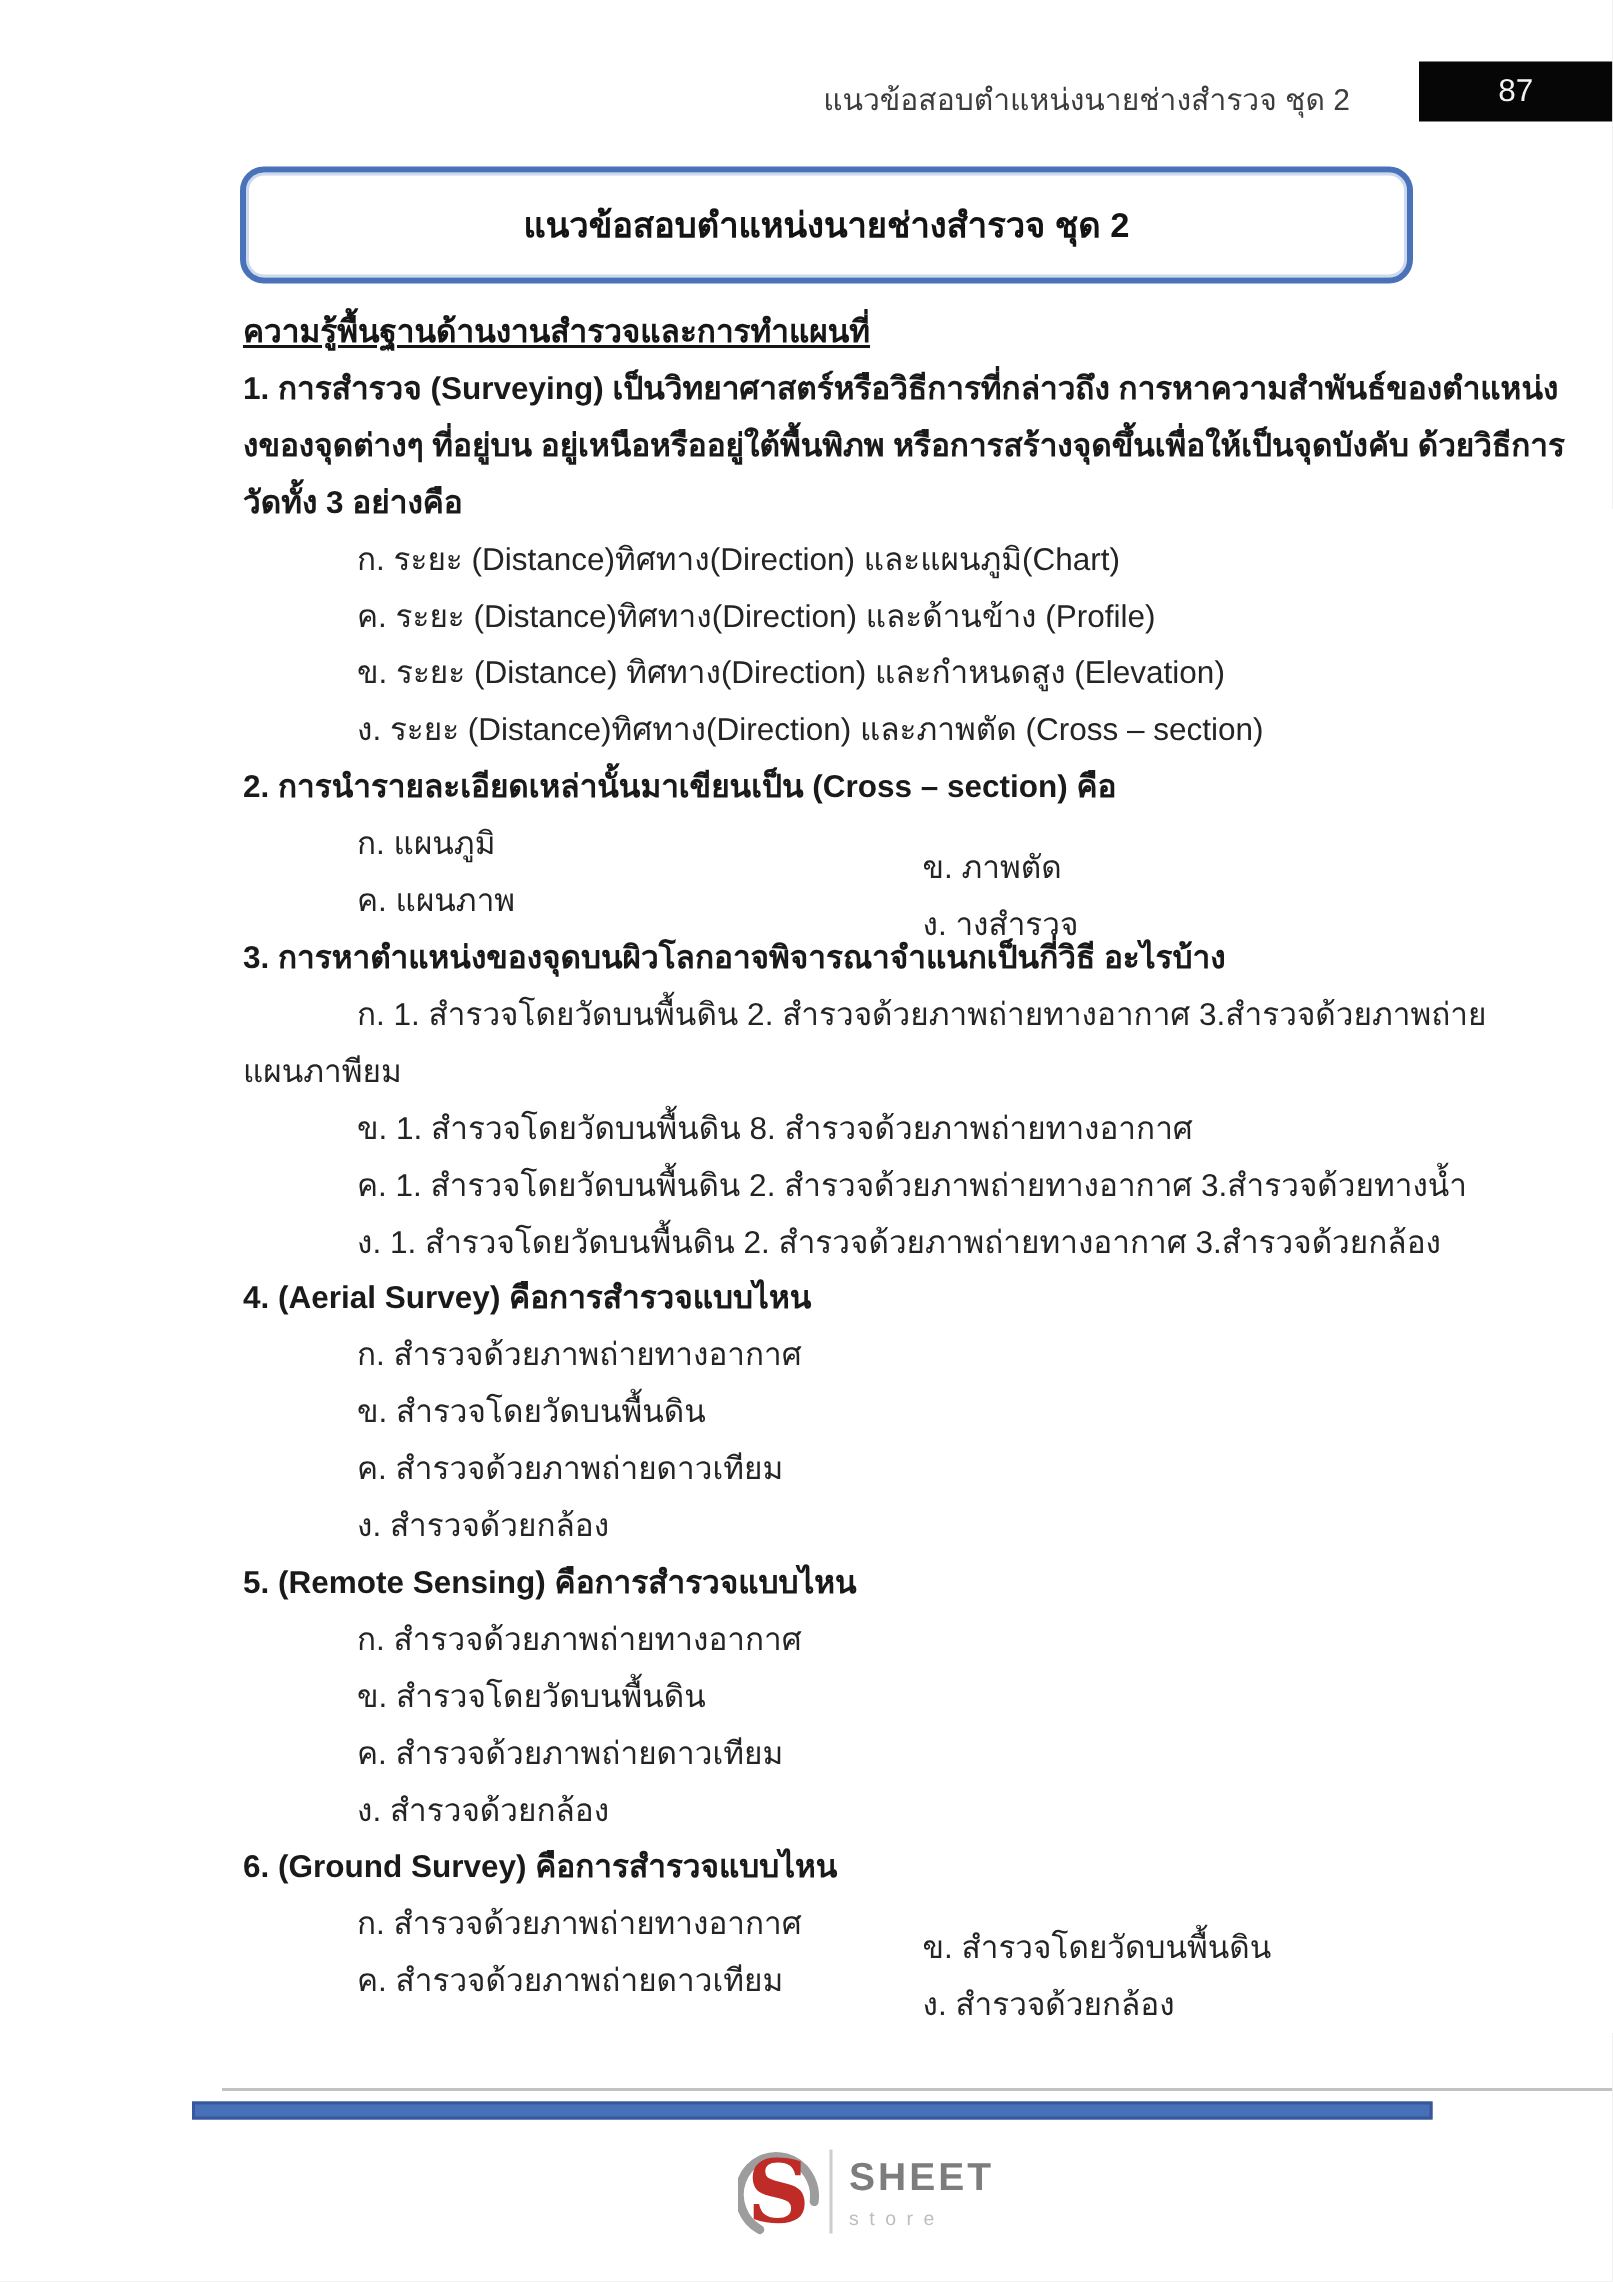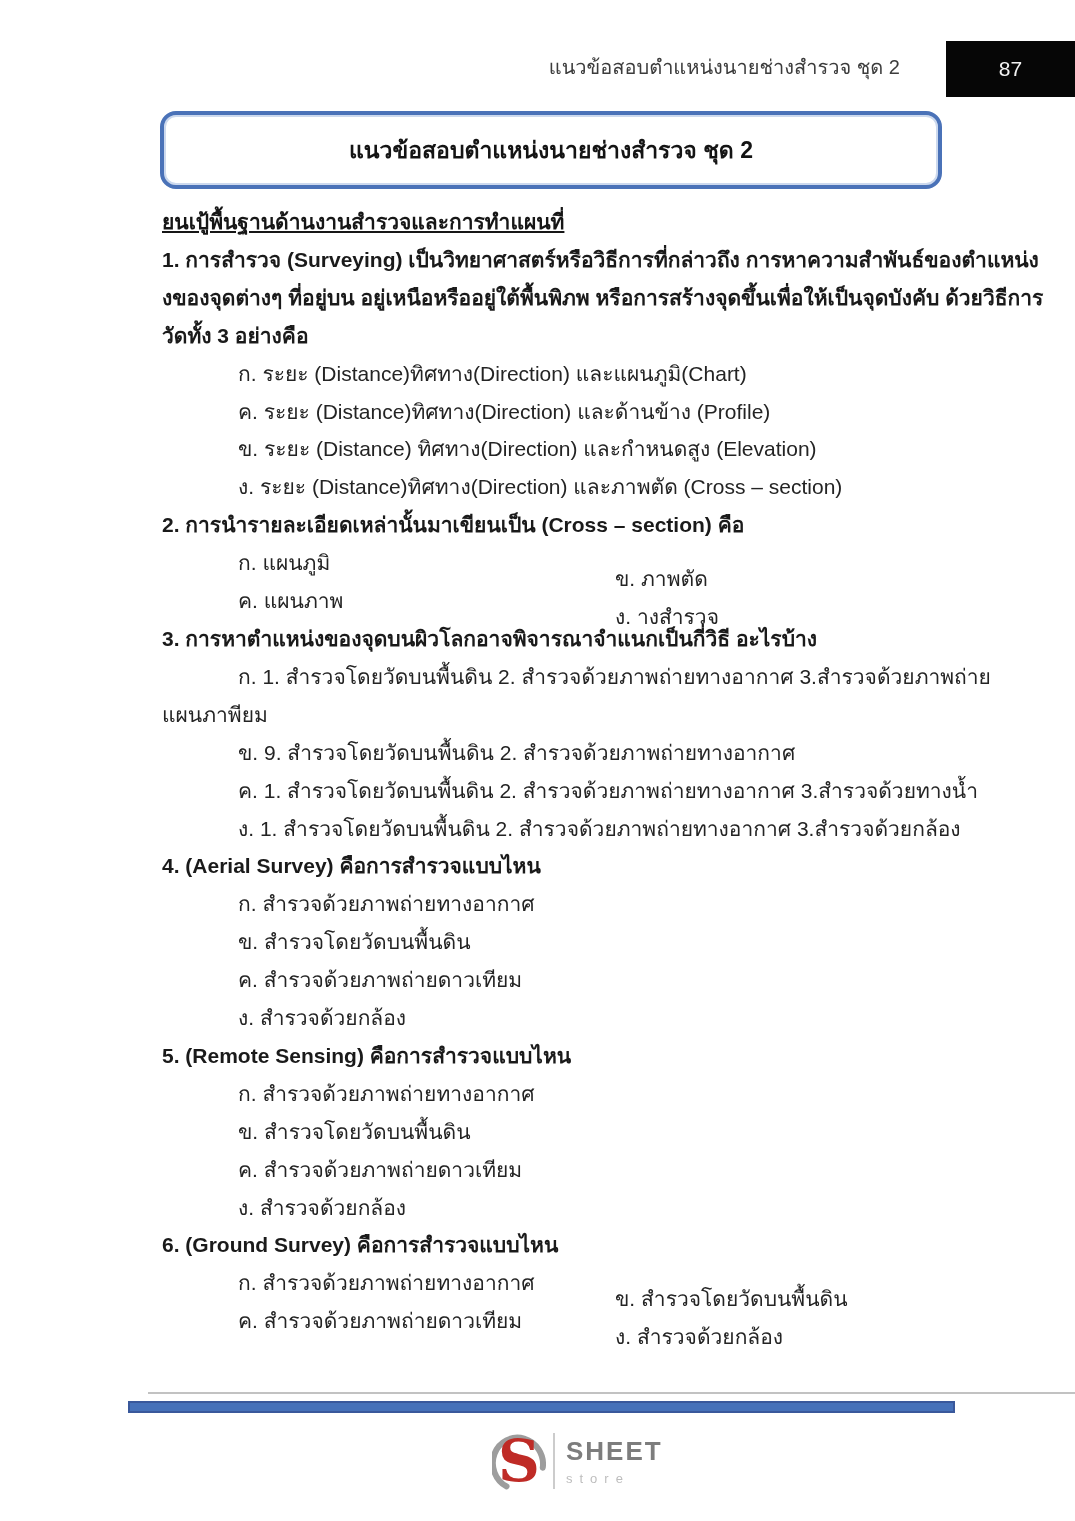--- a/index.html
+++ b/index.html
@@ -7,21 +7,21 @@
     position:relative; width:1075px; height:1521px; margin:0 auto;
     background:#ffffff; overflow:hidden;
     font-family:"Liberation Sans","DejaVu Sans",sans-serif; color:#262626;
   }
   
   .running-head {
     position:absolute; top:52px; right:175px; width:500px;
     text-align:right; font-size:20px; color:#3c3c3c; line-height:30px;
   }
   .pagenum-box {
-    position:absolute; top:41px; right:0; width:129px; height:56px;
+    position:absolute; top:41px; right:0; width:129px; height:40px;
     background:#060606; color:#f2f2f2; display:flex; align-items:center;
     justify-content:center; font-size:21px;
   }
   
   .title-box {
     position:absolute; left:160px; top:111px; width:782px; height:78px;
     box-sizing:border-box; border:4px solid #4a72b8; border-radius:16px;
     box-shadow: inset 0 0 0 2px #ccd9ee;
     display:flex; align-items:center; justify-content:center;
     font-weight:bold; font-size:23px; color:#141414; background:#fff;
@@ -63,21 +63,21 @@
   <div class="running-head">แนวข้อสอบตำแหน่งนายช่างสำรวจ ชุด 2</div>
   <div class="pagenum-box">
     <span>87</span>
   </div>
 
   <div class="title-box">
     <span>แนวข้อสอบตำแหน่งนายช่างสำรวจ ชุด 2</span>
   </div>
 
   <div class="content">
-    <p class="h"><span>ยนเปู้พื้นฐานด้านงานสำรวจและการทำแผนที่</span></p>
+    <p class="h"><span>ความรู้พื้นฐานด้านงานสำรวจและการทำแผนที่</span></p>
 
     <p class="q">1. การสำรวจ (Surveying) เป็นวิทยาศาสตร์หรือวิธีการที่กล่าวถึง การหาความสำพันธ์ของตำแหน่ง</p>
     <p class="q">งของจุดต่างๆ ที่อยู่บน อยู่เหนือหรืออยู่ใต้พื้นพิภพ หรือการสร้างจุดขึ้นเพื่อให้เป็นจุดบังคับ ด้วยวิธีการ</p>
     <p class="q">วัดทั้ง 3 อย่างคือ</p>
     <p class="opt">ก. ระยะ (Distance)ทิศทาง(Direction) และแผนภูมิ(Chart)</p>
     <p class="opt">ค. ระยะ (Distance)ทิศทาง(Direction) และด้านข้าง (Profile)</p>
     <p class="opt">ข. ระยะ (Distance) ทิศทาง(Direction) และกำหนดสูง (Elevation)</p>
     <p class="opt">ง. ระยะ (Distance)ทิศทาง(Direction) และภาพตัด (Cross – section)</p>
 
     <p class="q">2. การนำรายละเอียดเหล่านั้นมาเขียนเป็น (Cross – section) คือ</p>
@@ -86,21 +86,21 @@
       <span class="c2">ข. ภาพตัด</span>
     </p>
     <p class="opt row">
       <span>ค. แผนภาพ</span>
       <span class="c2">ง. างสำรวจ</span>
     </p>
 
     <p class="q">3. การหาตำแหน่งของจุดบนผิวโลกอาจพิจารณาจำแนกเป็นกี่วิธี อะไรบ้าง</p>
     <p class="opt">ก. 1. สำรวจโดยวัดบนพื้นดิน 2. สำรวจด้วยภาพถ่ายทางอากาศ 3.สำรวจด้วยภาพถ่าย</p>
     <p class="cont">แผนภาพียม</p>
-    <p class="opt">ข. 9. สำรวจโดยวัดบนพื้นดิน 2. สำรวจด้วยภาพถ่ายทางอากาศ</p>
+    <p class="opt">ข. 1. สำรวจโดยวัดบนพื้นดิน 8. สำรวจด้วยภาพถ่ายทางอากาศ</p>
     <p class="opt">ค. 1. สำรวจโดยวัดบนพื้นดิน 2. สำรวจด้วยภาพถ่ายทางอากาศ 3.สำรวจด้วยทางน้ำ</p>
     <p class="opt">ง. 1. สำรวจโดยวัดบนพื้นดิน 2. สำรวจด้วยภาพถ่ายทางอากาศ 3.สำรวจด้วยกล้อง</p>
 
     <p class="q">4. (Aerial Survey) คือการสำรวจแบบไหน</p>
     <p class="opt">ก. สำรวจด้วยภาพถ่ายทางอากาศ</p>
     <p class="opt">ข. สำรวจโดยวัดบนพื้นดิน</p>
     <p class="opt">ค. สำรวจด้วยภาพถ่ายดาวเทียม</p>
     <p class="opt">ง. สำรวจด้วยกล้อง</p>
 
     <p class="q">5. (Remote Sensing) คือการสำรวจแบบไหน</p>

